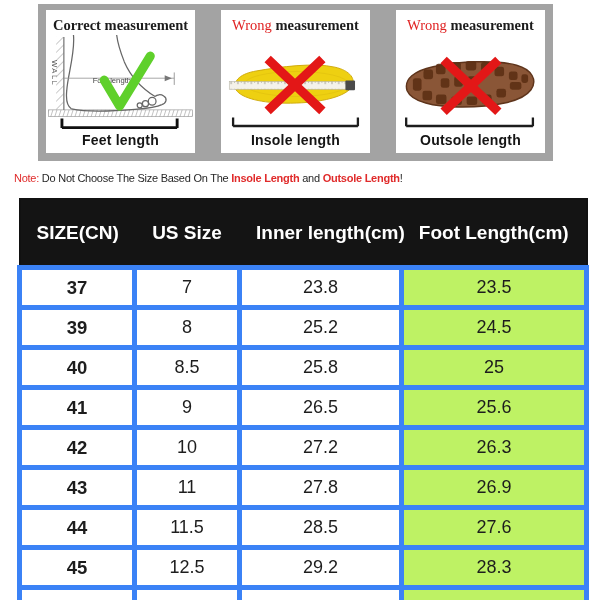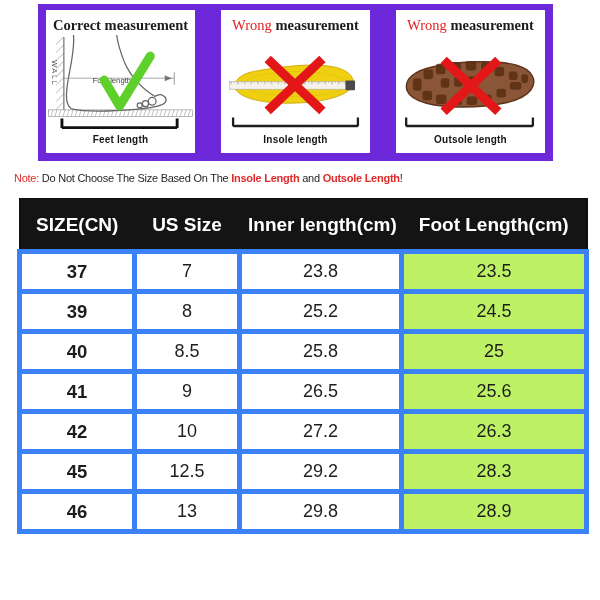--- a/index.html
+++ b/index.html
@@ -3,55 +3,55 @@
 <meta charset="utf-8">
 <style>
   html,body{margin:0;padding:0;}
   body{
     width:600px;height:600px;position:relative;background:#ffffff;
     font-family:"Liberation Sans",sans-serif;overflow:hidden;
   }
   
   .top-strip{
     position:absolute;left:38px;top:4px;width:515px;height:157px;
-    background:#6d28d9;box-sizing:border-box;
+    background:#a3a3a3;box-sizing:border-box;
     display:flex;gap:26px;padding:6px 8px 8px 8px;
   }
   .measure-card{
     flex:1;background:#ffffff;display:flex;flex-direction:column;
     align-items:center;padding-top:5px;box-sizing:border-box;min-width:0;
   }
   .card-title{
     font-family:"Liberation Serif",serif;font-size:14.5px;font-weight:600;
     color:#1c1c1c;white-space:nowrap;line-height:20px;
   }
   .card-title .w-red{color:#e02222;font-weight:400;}
   .card-title .w-dark{color:#1c1c1c;}
   .draw{width:100%;height:96px;display:block;}
   .card-label{
-    font-size:10px;font-weight:700;color:#141414;line-height:18px;
+    font-size:14px;font-weight:700;color:#141414;line-height:18px;
     letter-spacing:.2px;white-space:nowrap;
   }
   
   .note-line{
     position:absolute;left:14px;top:168px;width:578px;
     font-size:11px;line-height:20px;color:#262626;
     letter-spacing:-0.25px;white-space:nowrap;
   }
   .note-line .red{color:#e02b2b;}
   .note-line .bold{font-weight:700;}
   
   .size-table{
     position:absolute;left:17px;top:198px;width:567px;
     border-collapse:collapse;table-layout:fixed;
     border:2px solid #111111;
   }
   .size-table th{
     background:#141414;color:#ffffff;font-size:19px;font-weight:600;
-    height:33px;border:1px solid #141414;padding:8px;text-align:center;
+    height:33px;border:1px solid #141414;padding:16px;text-align:center;
     white-space:nowrap;
   }
   .size-table td{
     text-align:center;font-size:18px;color:#1d1d1d;height:35px;
     border:5px solid #3b82f6;padding:0;white-space:nowrap;
   }
   .size-table td.col-size{font-weight:700;font-size:18.5px;}
   .size-table td.col-foot{background:#bef264;}
 </style>
 </head>
@@ -210,20 +210,32 @@
         <td class="col-inner">26.5</td>
         <td class="col-foot">25.6</td>
       </tr>
       <tr>
         <td class="col-size">42</td>
         <td class="col-us">10</td>
         <td class="col-inner">27.2</td>
         <td class="col-foot">26.3</td>
       </tr>
       <tr>
+        <td class="col-size">43</td>
+        <td class="col-us">11</td>
+        <td class="col-inner">27.8</td>
+        <td class="col-foot">26.9</td>
+      </tr>
+      <tr>
+        <td class="col-size">44</td>
+        <td class="col-us">11.5</td>
+        <td class="col-inner">28.5</td>
+        <td class="col-foot">27.6</td>
+      </tr>
+      <tr>
         <td class="col-size">45</td>
         <td class="col-us">12.5</td>
         <td class="col-inner">29.2</td>
         <td class="col-foot">28.3</td>
       </tr>
       <tr>
         <td class="col-size">46</td>
         <td class="col-us">13</td>
         <td class="col-inner">29.8</td>
         <td class="col-foot">28.9</td>

